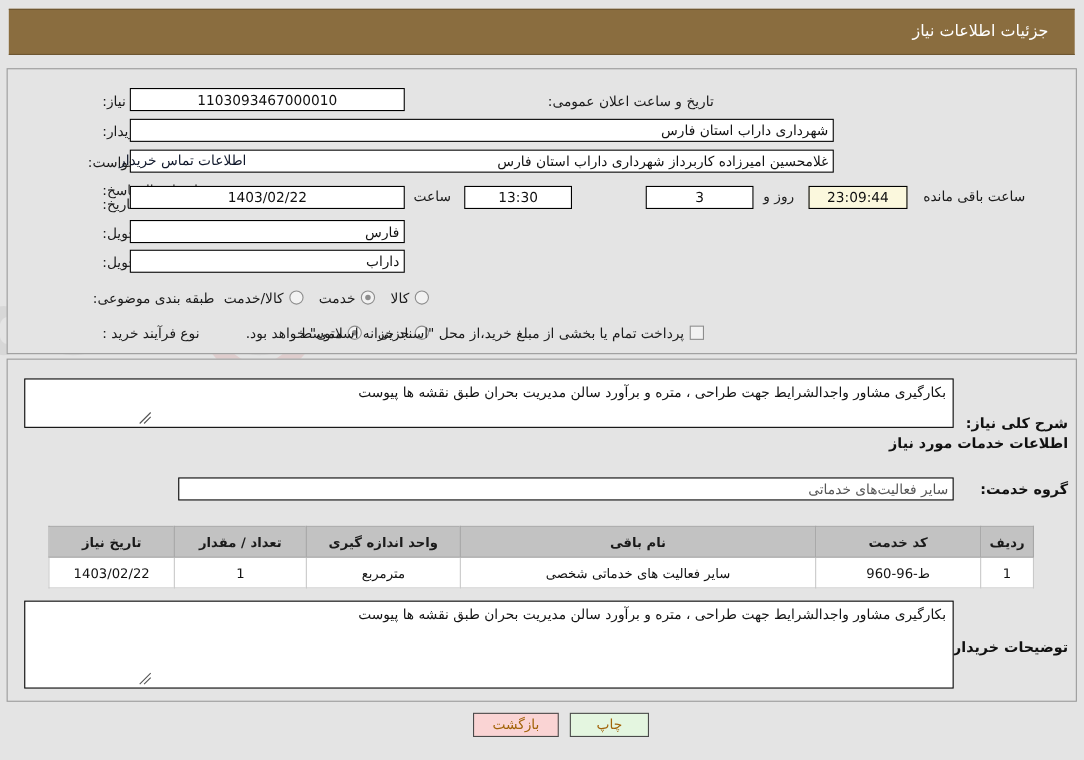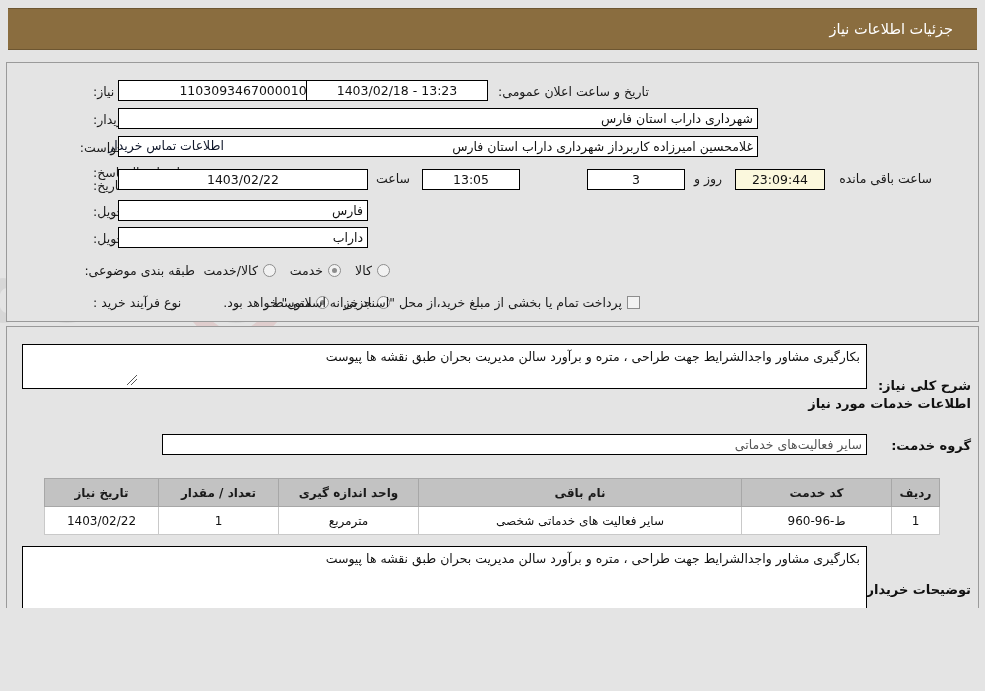--- a/index.html
+++ b/index.html
@@ -4,21 +4,21 @@
 <style>
   html, body {
     margin: 0;
     padding: 0;
     background: #e4e4e4;
     font-family: "DejaVu Sans", "Liberation Sans", sans-serif;
   }
   #page {
     position: relative;
     width: 985px;
-    height: 608px;
+    height: 691px;
     background: #e4e4e4;
     overflow: hidden;
     direction: rtl;
   }
 
   
   .watermark {
     position: absolute;
     left: 0; top: 0;
     width: 985px; height: 691px;
@@ -252,39 +252,38 @@
   <div class="panel" id="panel-top"></div>
 
   <div class="frow" style="right:790px; top:80px;">
     <div class="flabel" style="width:110px;">شماره نیاز:</div>
   </div>
   <div class="fbox center" style="position:absolute; right:617px; top:80px; width:250px; z-index:9;">1103093467000010</div>
 
   <div class="frow" style="right:320px; top:80px;">
     <div class="flabel" style="width:175px;">تاریخ و ساعت اعلان عمومی:</div>
   </div>
-  <div class="fbox center" style="position:absolute; right:497px; top:80px; width:182px; z-index:9;">13:23 - 1403/02/18</div>
 
   <div class="frow" style="right:790px; top:108px;">
     <div class="flabel" style="width:110px;">نام دستگاه خریدار:</div>
   </div>
   <div class="fbox rightal" style="position:absolute; right:227px; top:108px; width:640px; z-index:9;padding-left:28px;">شهرداری داراب استان فارس</div>
 
   <div class="frow" style="right:790px; top:136px;">
     <div class="flabel" style="width:110px;">ایجاد کننده درخواست:</div>
   </div>
   <div class="fbox rightal" style="position:absolute; right:227px; top:136px; width:640px; z-index:9;">غلامحسین امیرزاده کاربرداز شهرداری داراب استان فارس</div>
   <div class="link" style="position:absolute; right:755px; top:138px; z-index:9;">اطلاعات تماس خریدار</div>
 
   <div class="frow" style="right:790px; top:164px; height:34px; align-items:flex-start;">
     <div class="flabel two-line" style="width:110px; padding-top:2px;">مهلت ارسال پاسخ: تا تاریخ:</div>
   </div>
   <div class="fbox center" style="position:absolute; right:617px; top:169px; width:250px; z-index:9;">1403/02/22</div>
   <div class="inline-txt" style="position:absolute; right:570px; top:171px; z-index:9;">ساعت</div>
-  <div class="fbox center" style="position:absolute; right:465px; top:169px; width:98px; z-index:9;">13:05</div>
+  <div class="fbox center" style="position:absolute; right:465px; top:169px; width:98px; z-index:9;">13:30</div>
   <div class="fbox center" style="position:absolute; right:300px; top:169px; width:98px; z-index:9;">3</div>
   <div class="inline-txt" style="position:absolute; right:258px; top:171px; z-index:9;">روز و</div>
   <div class="fbox cream" style="position:absolute; right:160px; top:169px; width:90px; z-index:9;">23:09:44</div>
   <div class="inline-txt" style="position:absolute; right:48px; top:171px; z-index:9;">ساعت باقی مانده</div>
 
   <div class="frow" style="right:790px; top:200px;">
     <div class="flabel" style="width:110px;">استان محل تحویل:</div>
   </div>
   <div class="fbox rightal" style="position:absolute; right:617px; top:200px; width:250px; z-index:9;">فارس</div>
 

